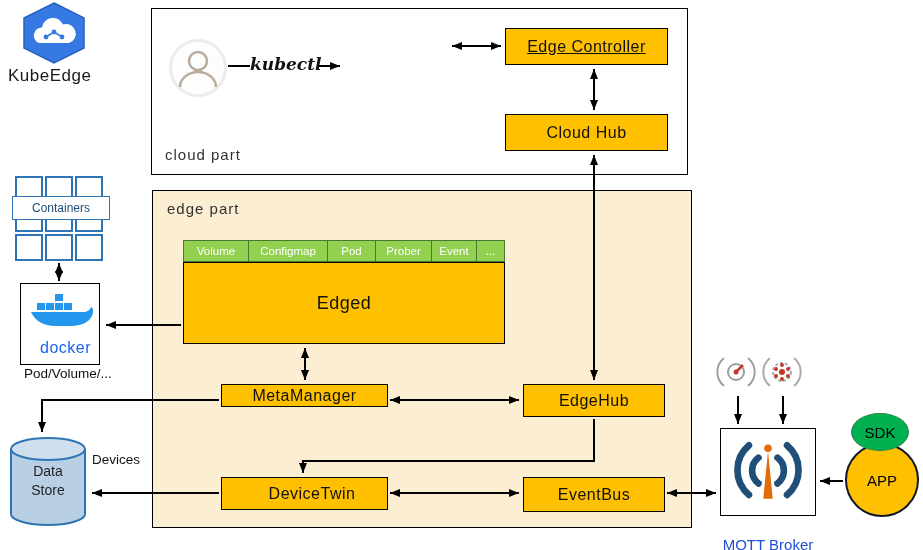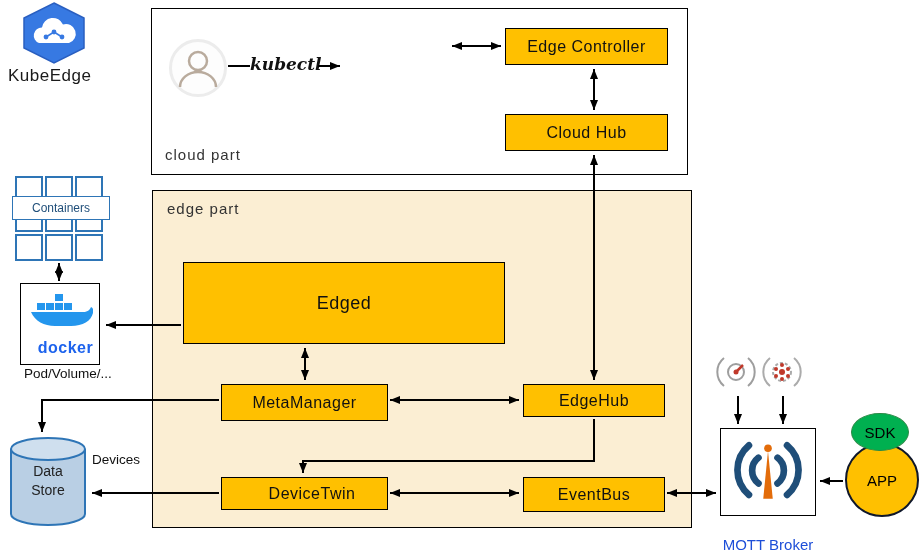--- a/index.html
+++ b/index.html
@@ -9,24 +9,24 @@
 
   .panel { position:absolute; border:1.5px solid #000; }
   .cloud-panel { left:151px; top:8px; width:537px; height:167px; background:#fff; z-index:1; }
   .edge-panel  { left:152px; top:190px; width:540px; height:338px; background:#FBEED3; z-index:1; }
   .region-label { position:absolute; font-size:15px; color:#333; letter-spacing:1px; z-index:2; }
   .cloud-label { left:165px; top:146px; }
   .edge-label  { left:167px; top:200px; }
 
   .obox { position:absolute; background:#FFC000; border:1.5px solid #000; display:flex; align-items:center;
           justify-content:center; font-size:16px; color:#111; z-index:3; letter-spacing:0.5px; }
-  .edge-controller { left:505px; top:28px;  width:163px; height:37px; }
+  .edge-controller { left:505px; top:28px;  width:163px; height:37px;text-decoration:underline; }
   .cloud-hub       { left:505px; top:114px; width:163px; height:37px; }
   .edged           { left:183px; top:262px; width:322px; height:82px; font-size:18px; }
-  .meta-manager    { left:221px; top:384px; width:167px; height:37px; }
+  .meta-manager    { left:221px; top:384px; width:167px; height:23px; }
   .edge-hub        { left:523px; top:384px; width:142px; height:33px; }
   .device-twin     { left:221px; top:477px; width:167px; height:33px;padding-left:15px; }
   .event-bus       { left:523px; top:477px; width:142px; height:35px; }
 
   .k8s-box { position:absolute; left:343px; top:25px; width:105px; height:80px; background:#92CDDC;
              border:2px solid #3D85A0; border-radius:10px; display:flex; flex-direction:column;
              align-items:center; justify-content:center; font-size:16px; color:#1a1a1a; z-index:3; line-height:1.3; }
 
   .tabs { position:absolute; left:183px; top:240px; height:22px; display:flex; z-index:3; }
   .tab  { background:#92D050; border:1px solid #467832; border-right-width:0; color:#fff; font-size:11.5px;
@@ -44,21 +44,21 @@
   .cgrid { display:grid; grid-template-columns:repeat(3,28px); grid-auto-rows:27px; gap:2px; }
   .csq { background:#fff; border:2px solid #2E75B6; }
   .clabel { position:absolute; left:-3px; right:-3px; top:20px; height:24px; background:#fff;
             border:1px solid #2E75B6; color:#1F4E79; font-size:12px; display:flex; align-items:center;
             justify-content:center; z-index:2; }
 
   .docker-box { position:absolute; left:20px; top:283px; width:80px; height:82px; background:#fff;
                 border:1.5px solid #000; z-index:3; display:flex; flex-direction:column; align-items:center;
                 justify-content:flex-end; padding-bottom:7px; }
   .docker-box svg { position:absolute; top:8px; left:8px; }
-  .docker-word { font-size:16px; font-weight:bold; color:#1D63ED; letter-spacing:0.5px;margin-left:11px; }
+  .docker-word { font-size:16px; font-weight:normal; color:#1D63ED; letter-spacing:0.5px;margin-left:11px; }
 
   .free-label { position:absolute; font-size:13.5px; color:#111; z-index:3; }
   .pod-volume { left:24px; top:366px; }
   .devices    { left:92px; top:452px; }
 
   .datastore { position:absolute; left:8px; top:436px; width:80px; height:92px; z-index:3; }
   .ds-text { position:absolute; left:0; top:26px; width:100%; text-align:center; font-size:14px; color:#222; line-height:1.35; }
 
   .sensor { position:absolute; z-index:3; }
   .sensor-1 { left:714px; top:350px; }
@@ -136,20 +136,28 @@
     </svg>
   </div>
   <span class="kubectl">kubectl</span>
 
   <div class="obox edge-controller">Edge Controller</div>
   <div class="obox cloud-hub">Cloud Hub</div>
 
   <div class="panel edge-panel"></div>
   <span class="region-label edge-label">edge part</span>
 
+  <div class="tabs">
+    <div class="tab" style="width:65px">Volume</div>
+    <div class="tab" style="width:79px">Configmap</div>
+    <div class="tab" style="width:48px">Pod</div>
+    <div class="tab" style="width:56px">Prober</div>
+    <div class="tab" style="width:45px">Event</div>
+    <div class="tab" style="width:29px">...</div>
+  </div>
 
   <div class="obox edged">Edged</div>
   <div class="obox meta-manager">MetaManager</div>
   <div class="obox edge-hub">EdgeHub</div>
   <div class="obox device-twin">DeviceTwin</div>
   <div class="obox event-bus">EventBus</div>
 
   <div class="containers">
     <div class="cgrid">
       <div class="csq"></div>

